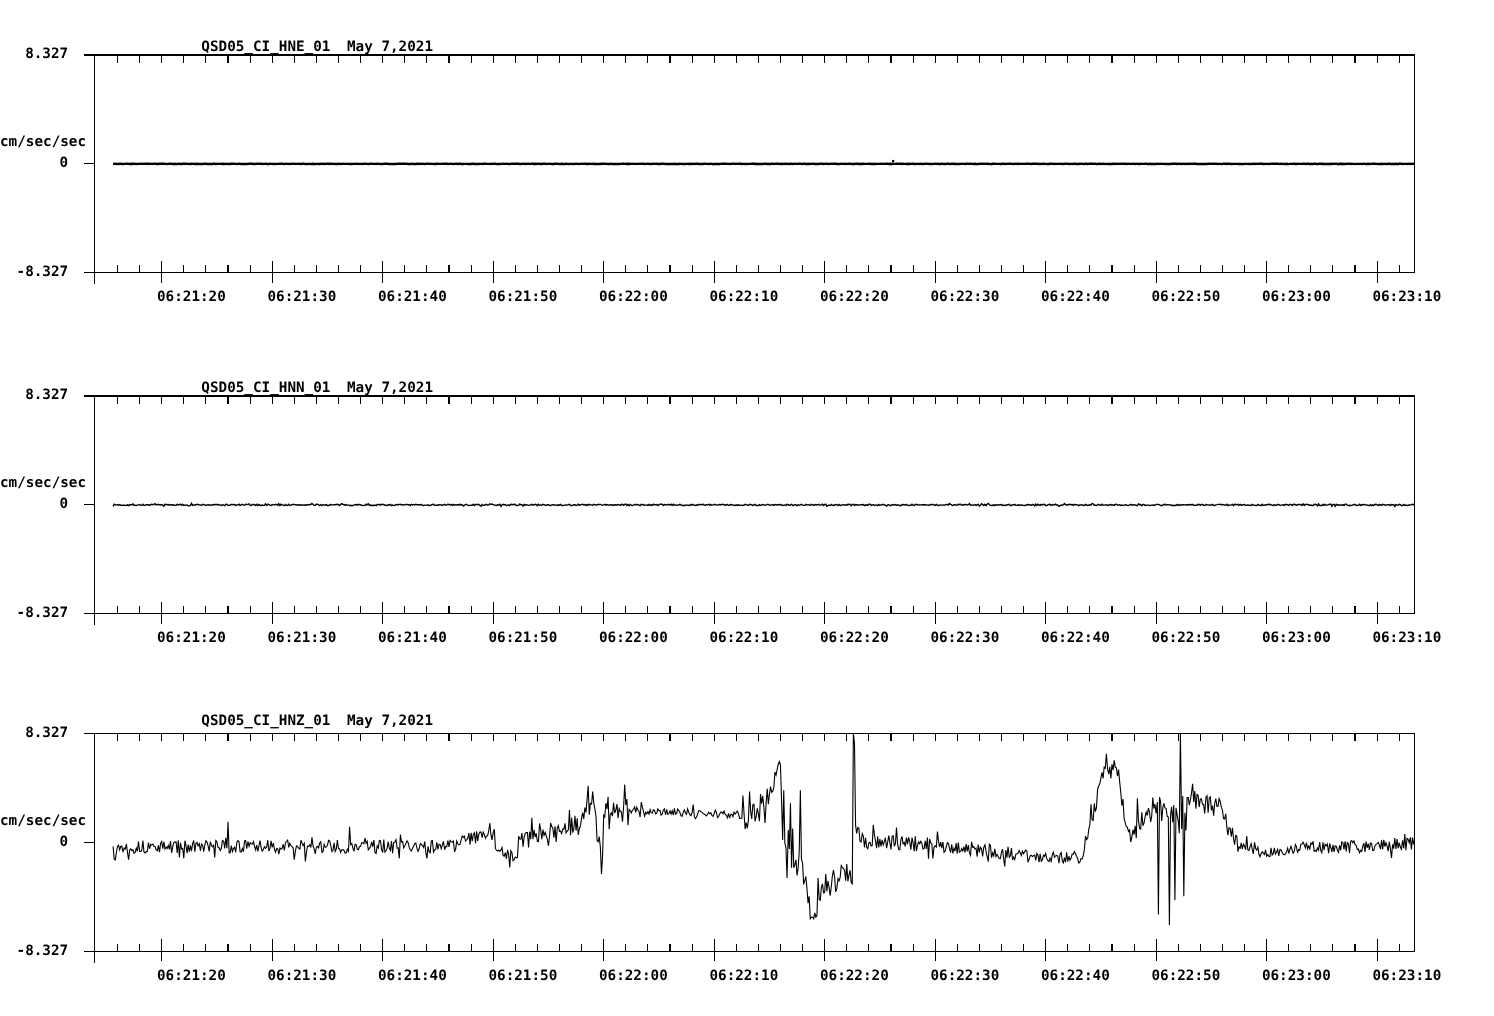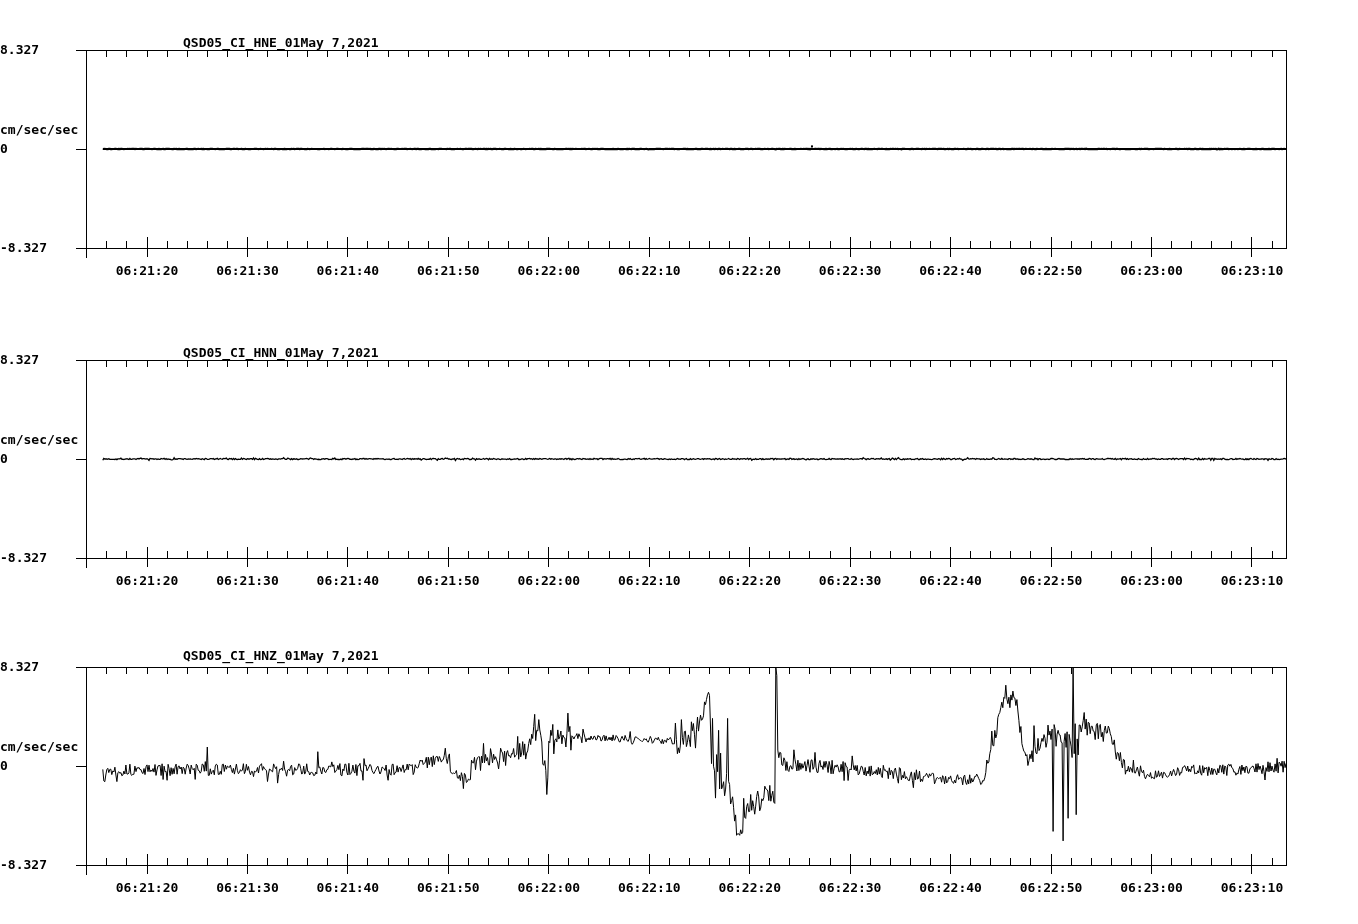--- a/index.html
+++ b/index.html
@@ -1,25 +1,25 @@
 <!DOCTYPE html>
 <html><head>
 <meta charset="utf-8">
 <style>
   html,body{margin:0;padding:0;background:#fff;}
   #screen{position:relative;width:1358px;height:924px;background:#ffffff;overflow:hidden;
           font-family:"DejaVu Sans Mono",monospace;}
   #plot{position:absolute;left:0;top:0;}
   .t{position:absolute;font:bold 13px "DejaVu Sans Mono",monospace;color:#000;line-height:16px;white-space:pre;}
   .title{left:183px;}
-  .ylab{left:0;width:62px;text-align:left;}
+  .ylab{left:0;width:62px;text-align:right;}
   .ylab.unit{width:78px;}
-  .date{}
+  .date{margin-left:15px;}
   .xticks{position:absolute;left:0;top:0;width:1358px;height:0;}
-  .xticks span{position:absolute;transform:translateX(-50%);font:bold 13px "DejaVu Sans Mono",monospace;color:#000;white-space:nowrap;}
+  .xticks span{position:absolute;transform:translateX(-50%);font:bold 13px "DejaVu Sans Mono",monospace;color:#000;white-space:nowrap;margin-left:27px;}
   
   .p1 .title{top:35px;} .p1 .ymax{top:42px;} .p1 .unit{top:122px;} .p1 .yzero{top:141px;} .p1 .ymin{top:240px;}
   
   .p2 .title{top:345px;} .p2 .ymax{top:352px;} .p2 .unit{top:432px;} .p2 .yzero{top:451px;} .p2 .ymin{top:550px;}
   
   .p3 .title{top:648px;} .p3 .ymax{top:659px;} .p3 .unit{top:739px;} .p3 .yzero{top:758px;} .p3 .ymin{top:857px;}
 </style>
 </head>
 <body>
 

